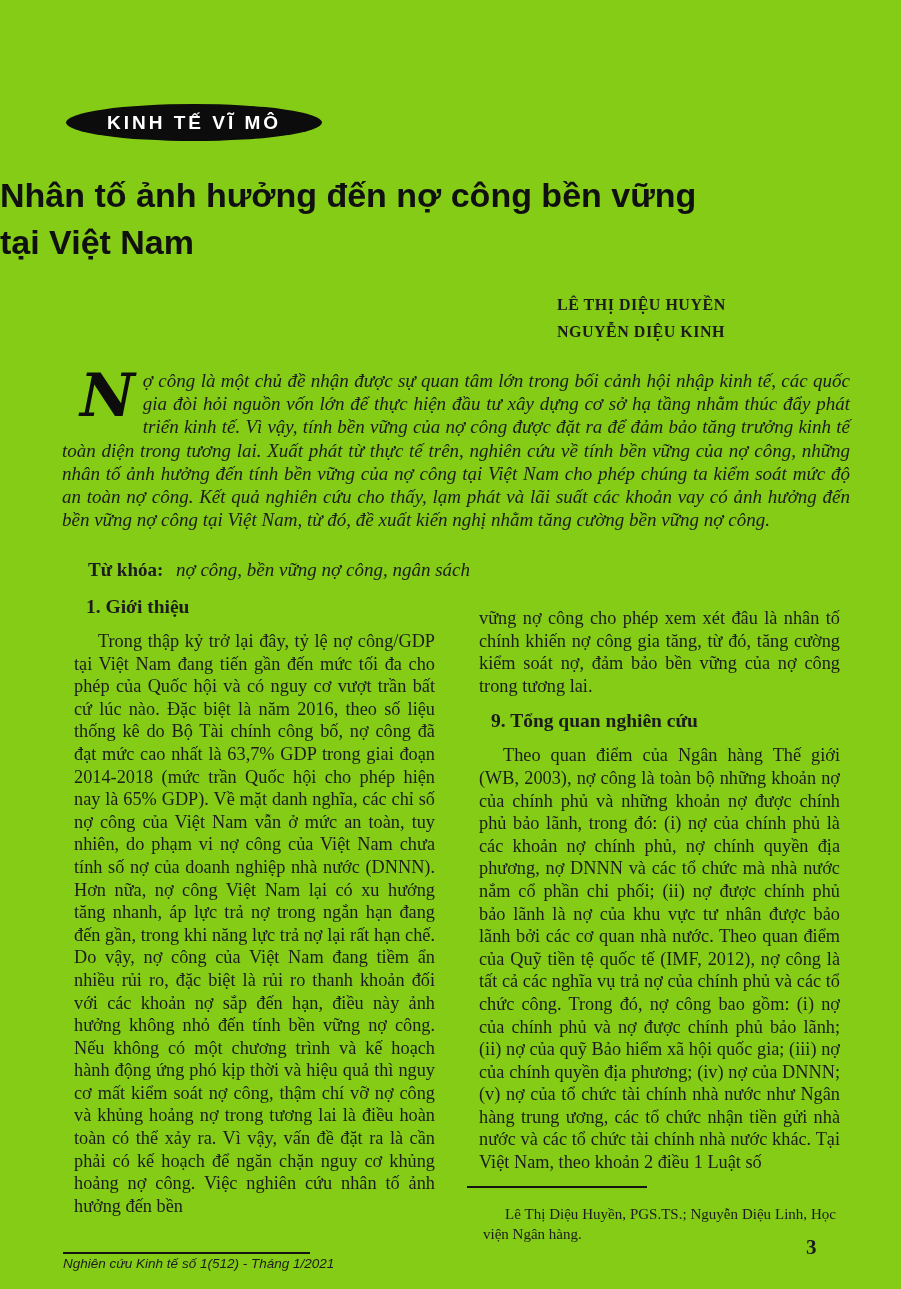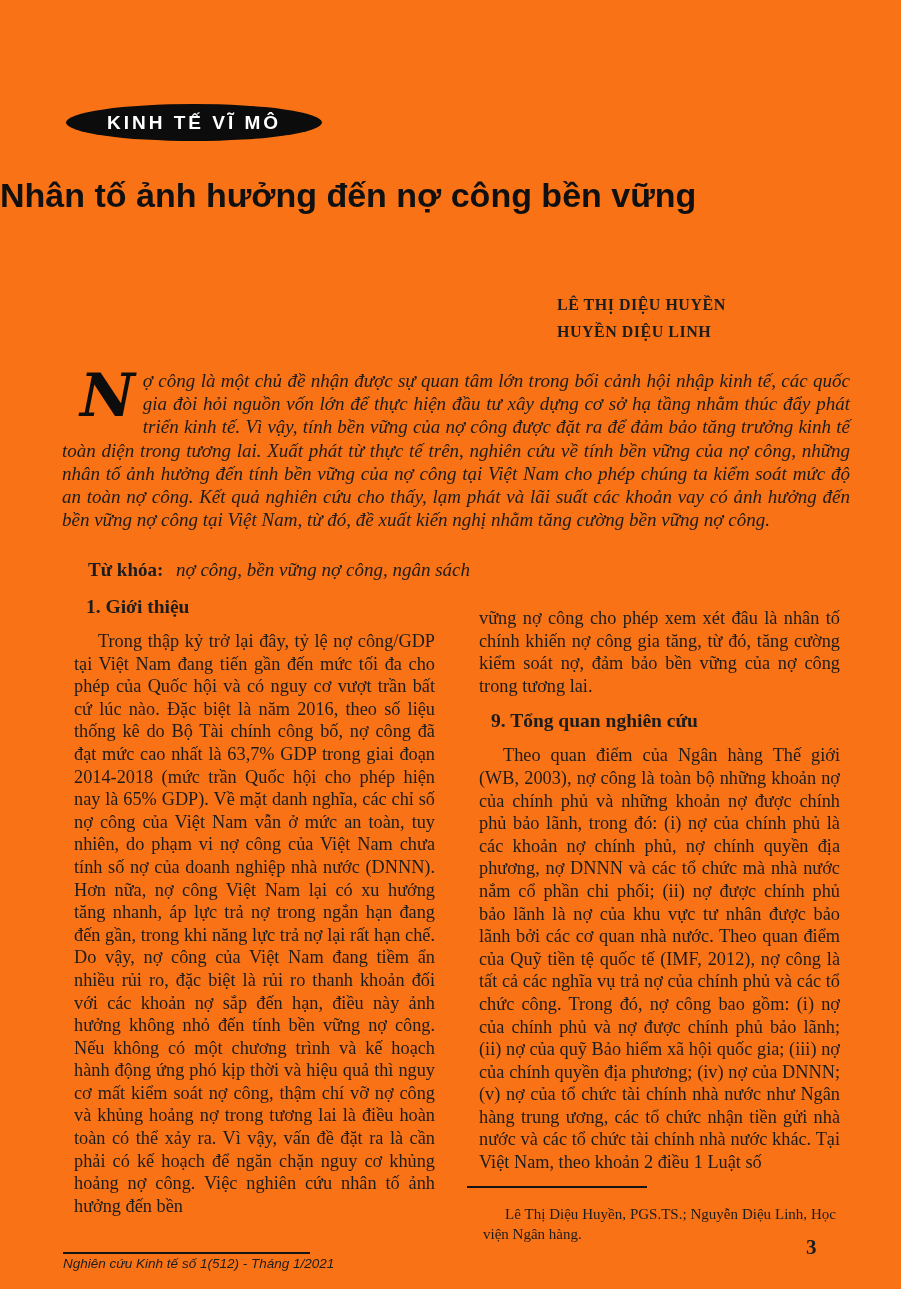--- a/index.html
+++ b/index.html
@@ -4,21 +4,21 @@
 <style>
   html, body {
     margin: 0;
     padding: 0;
     background: #ffffff;
   }
   .page {
     position: relative;
     width: 901px;
     height: 1289px;
-    background: #f97316;
+    background: #84cc16;
     color: #1c1c1c;
     font-family: "Liberation Serif", "DejaVu Serif", serif;
     overflow: hidden;
   }
   
   .badge {
     position: absolute;
     left: 66px;
     top: 104px;
     width: 256px;
@@ -162,25 +162,26 @@
 <body>
 
 <div class="page">
 
   <div class="badge">
     <span class="badge-label">KINH TẾ VĨ MÔ</span>
   </div>
 
   <h1 class="title">
     <span class="title-line">Nhân tố ảnh hưởng đến nợ công bền vững</span>
+    <span class="title-line">tại Việt Nam</span>
   </h1>
 
   <div class="authors">
     <div class="author">LÊ THỊ DIỆU HUYỀN</div>
-    <div class="author">HUYỀN DIỆU LINH</div>
+    <div class="author">NGUYỄN DIỆU KINH</div>
   </div>
 
   <div class="abstract">
     <span class="dropcap">N</span>
     <span>ợ công là một chủ đề nhận được sự quan tâm lớn trong bối cảnh hội nhập kinh tế, các quốc gia đòi hỏi nguồn vốn lớn để thực hiện đầu tư xây dựng cơ sở hạ tầng nhằm thúc đẩy phát triển kinh tế. Vì vậy, tính bền vững của nợ công được đặt ra để đảm bảo tăng trưởng kinh tế toàn diện trong tương lai. Xuất phát từ thực tế trên, nghiên cứu về tính bền vững của nợ công, những nhân tố ảnh hưởng đến tính bền vững của nợ công tại Việt Nam cho phép chúng ta kiểm soát mức độ an toàn nợ công. Kết quả nghiên cứu cho thấy, lạm phát và lãi suất các khoản vay có ảnh hưởng đến bền vững nợ công tại Việt Nam, từ đó, đề xuất kiến nghị nhằm tăng cường bền vững nợ công.</span>
   </div>
 
   <div class="keywords">
     <span class="kw-label">Từ khóa:</span>
     <span class="kw-text">nợ công, bền vững nợ công, ngân sách</span>

